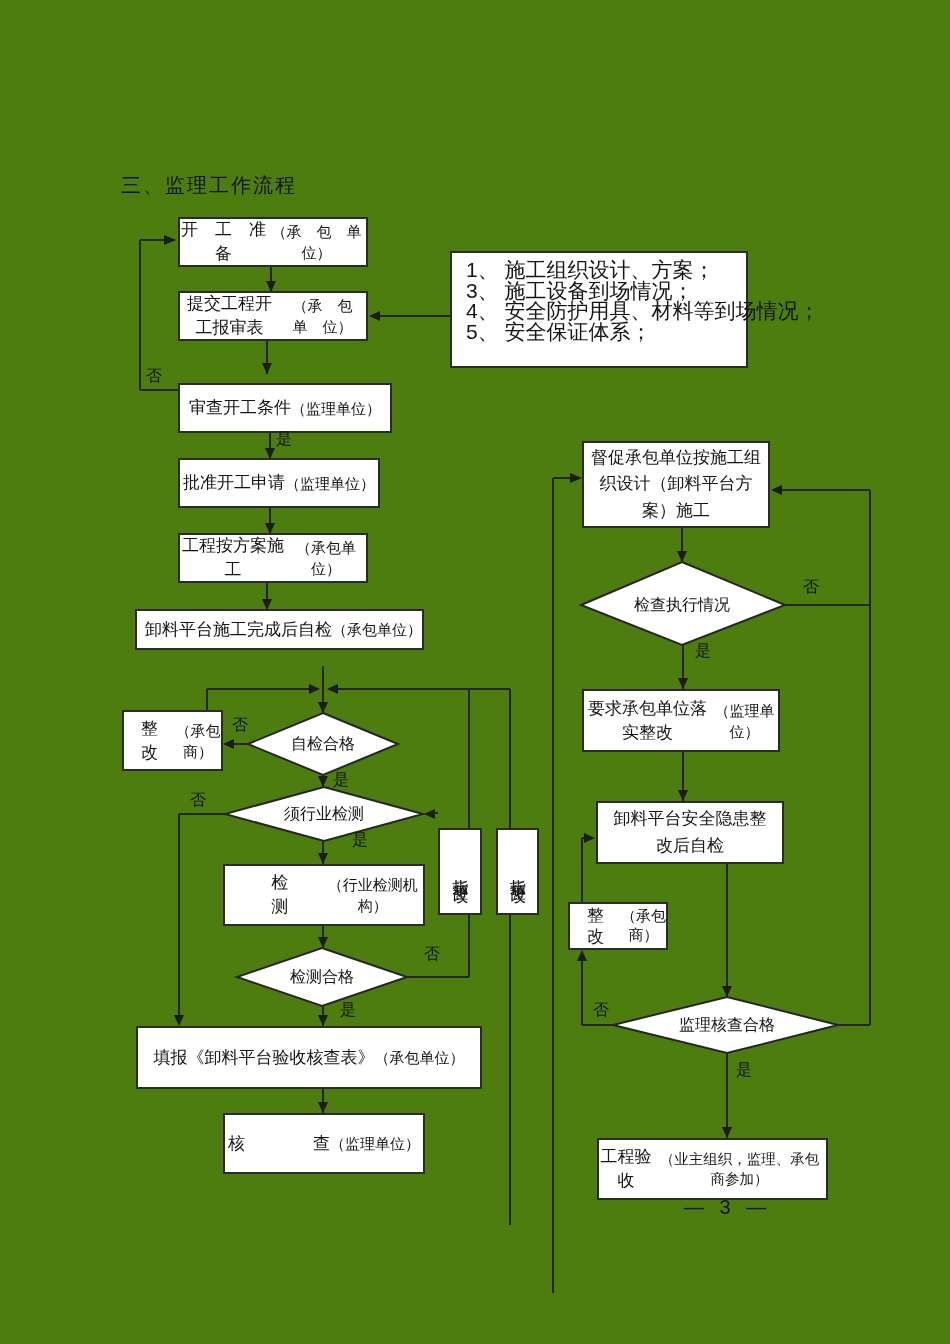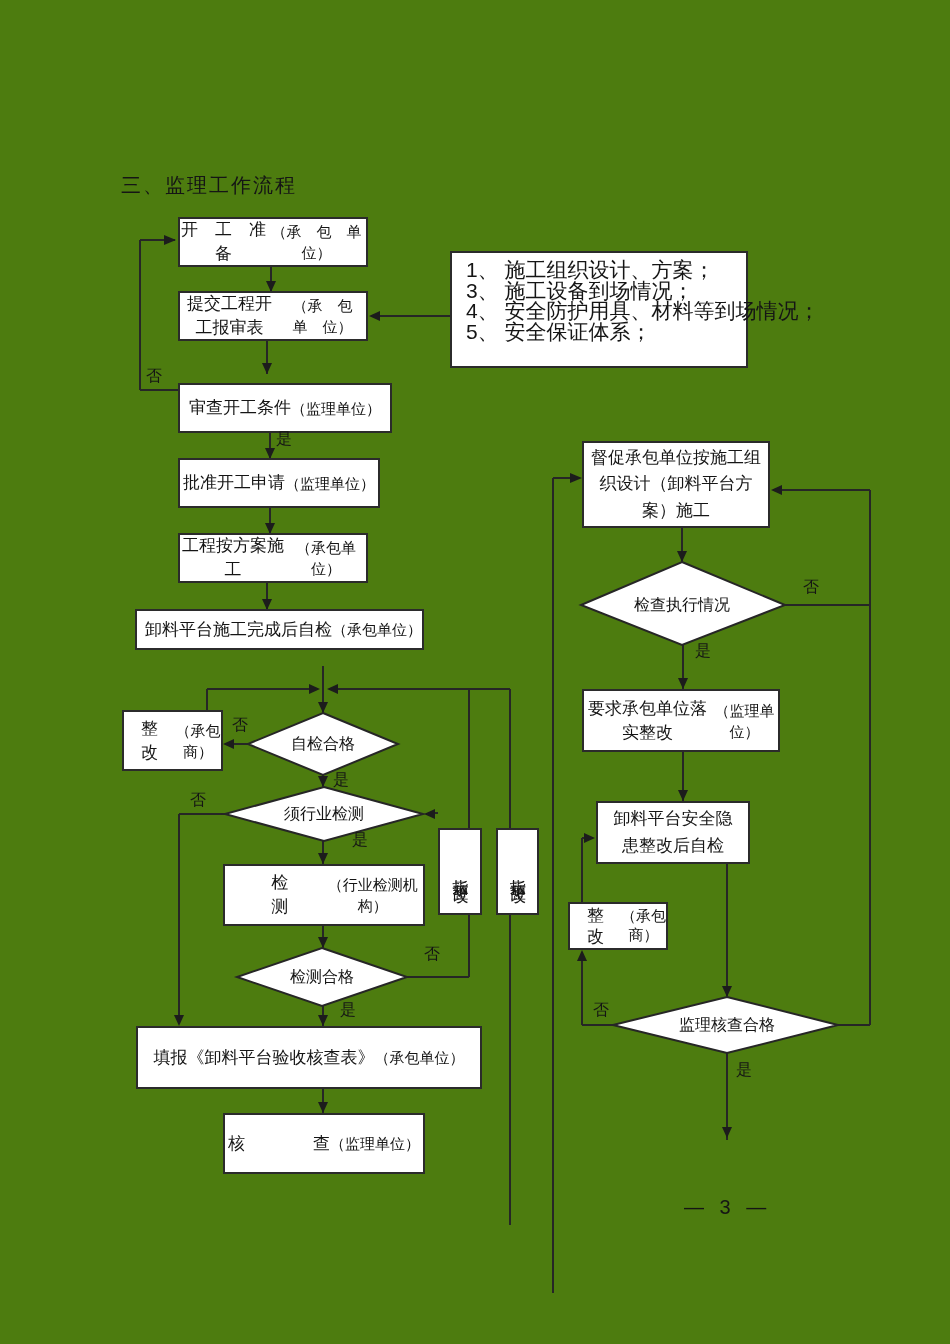--- a/index.html
+++ b/index.html
@@ -196,29 +196,33 @@
 
   <div class="node" style="left:582px; top:441px; width:188px; height:87px; padding:2px 6px;">
     <div class="t" style="line-height:1.55;">督促承包单位按施工组织设计（卸料平台方案）施工</div>
   </div>
 
   <div class="node" style="left:582px; top:689px; width:198px; height:63px;">
     <div class="t">要求承包单位落实整改</div>
     <div class="s">（监理单位）</div>
   </div>
 
-  <div class="node" style="left:596px; top:801px; width:154px; height:63px; padding:2px 8px;text-align:center;">
+  <div class="node" style="left:596px; top:801px; width:188px; height:63px; padding:2px 8px;text-align:center;">
     <div class="t" style="line-height:1.55;">卸料平台安全隐患整改后自检</div>
   </div>
 
   <div class="node" style="left:568px; top:902px; width:100px; height:48px; line-height:1.25;">
     <div class="t">整　　改</div>
     <div class="s">（承包商）</div>
   </div>
 
+  <div class="node" style="left:597px; top:1138px; width:231px; height:62px;">
+    <div class="t">工程验收</div>
+    <div class="s" style="font-size:14.5px;">（业主组织，监理、承包商参加）</div>
+  </div>
 
   <div class="dlabel" style="left:253px; top:733px; width:140px;">自检合格</div>
   <div class="dlabel" style="left:254px; top:803px; width:140px;">须行业检测</div>
   <div class="dlabel" style="left:252px; top:966px; width:140px;">检测合格</div>
   <div class="dlabel" style="left:607px; top:594px; width:150px;">检查执行情况</div>
   <div class="dlabel" style="left:652px; top:1014px; width:150px;">监理核查合格</div>
 
   <div class="yn" style="left:146px; top:366px;">否</div>
   <div class="yn" style="left:276px; top:429px;">是</div>
   <div class="yn" style="left:232px; top:715px;">否</div>

